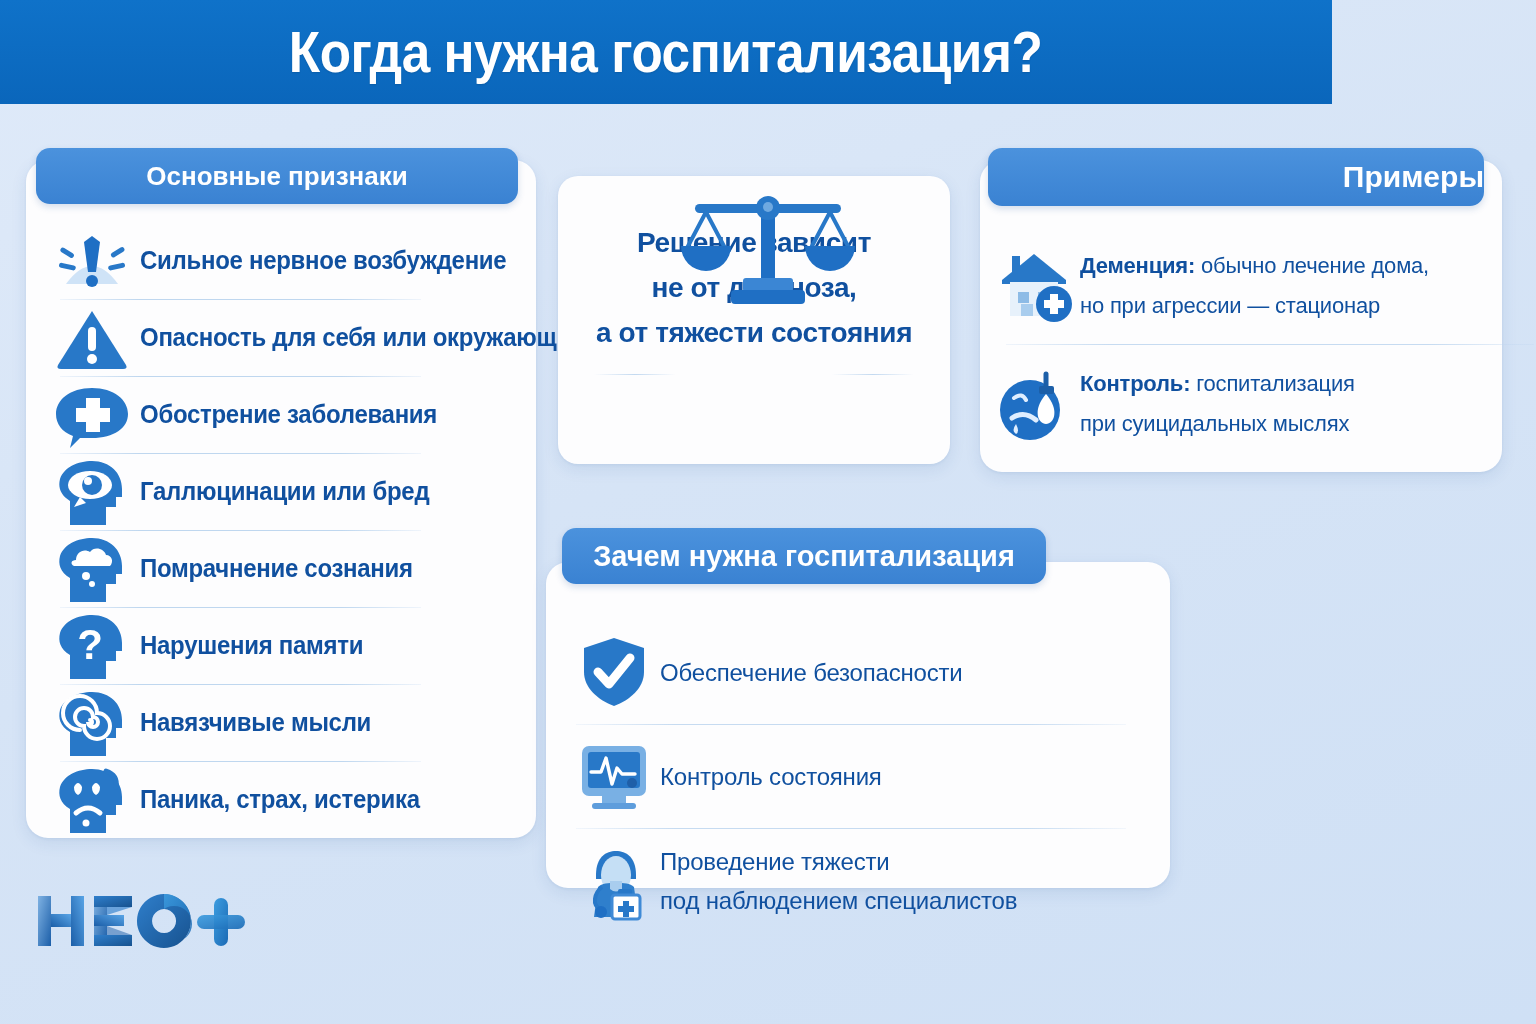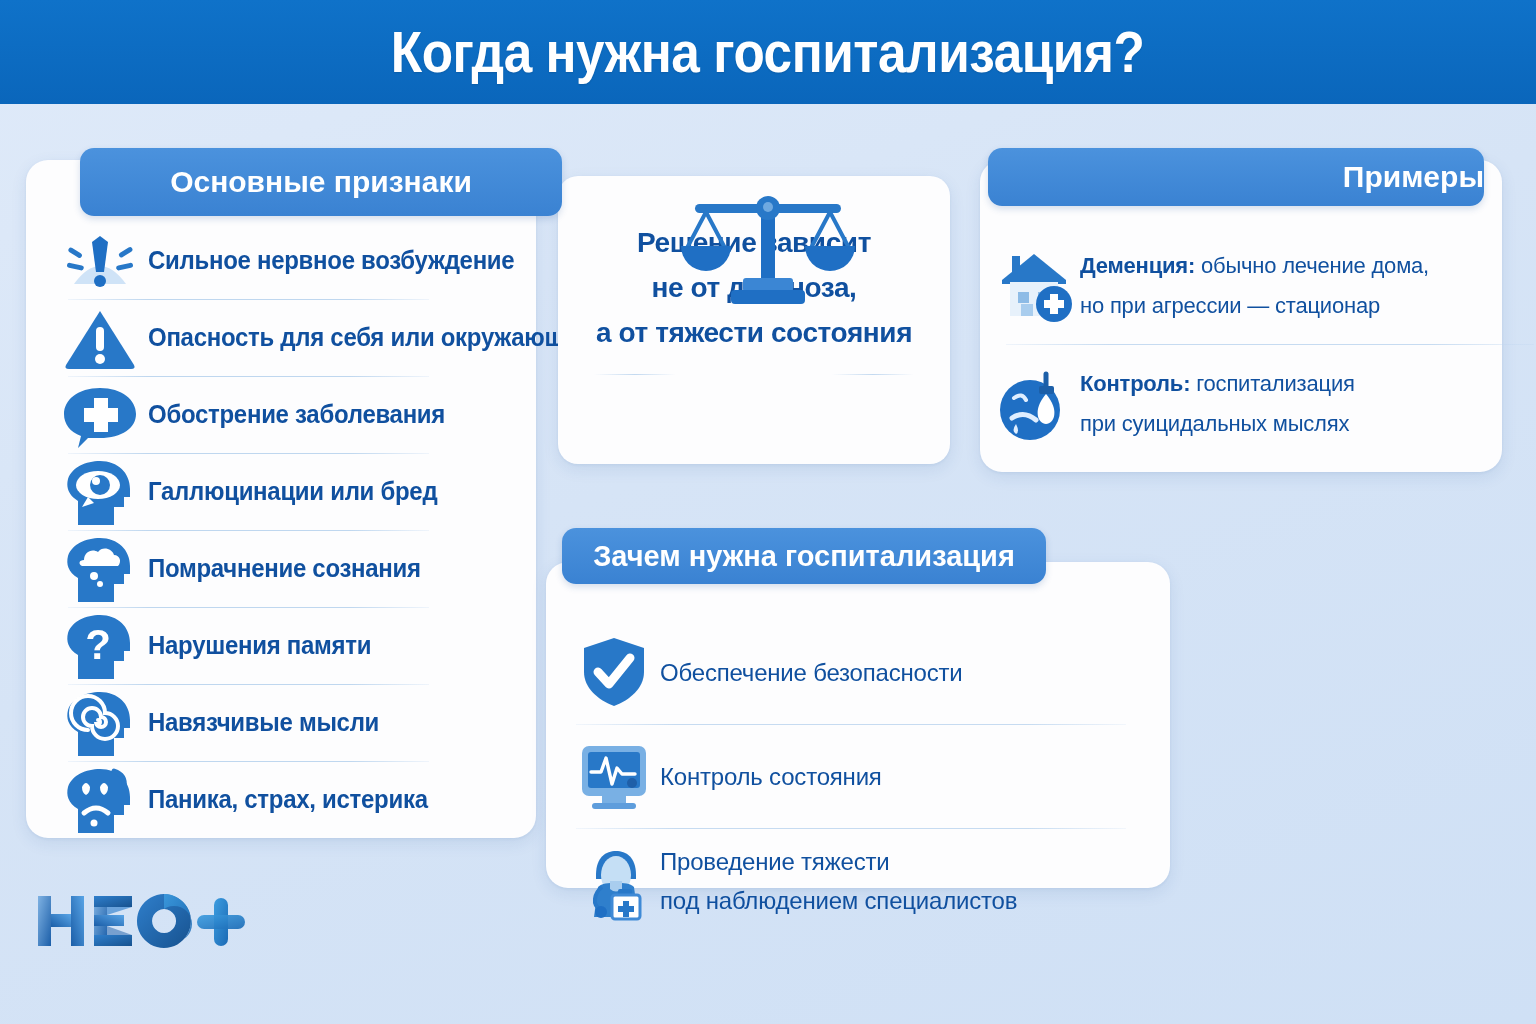--- a/index.html
+++ b/index.html
@@ -6,21 +6,21 @@
   html, body { width: 1536px; height: 1024px; }
   body {
     font-family: "Liberation Sans", sans-serif;
     background: linear-gradient(160deg, #dfeaf9 0%, #d6e4f6 45%, #cfe0f5 100%);
     position: relative;
     overflow: hidden;
   }
 
   
   .header-bar {
-    position: absolute; left: 0; top: 0; width: 1536px; height: 104px;
+    position: absolute; left: 0; top: 0; width: 1332px; height: 104px;
     background: linear-gradient(180deg, #0f72c9 0%, #0a66bb 100%);
     display: flex; align-items: center; justify-content: center;
   }
   .header-title {
     color: #ffffff;
     font-size: 57px;
     font-weight: bold;
     letter-spacing: -0.5px;
     font-family: "Liberation Sans", sans-serif;
     transform: scaleX(0.9);
@@ -40,22 +40,22 @@
     border-radius: 14px;
     display: flex; align-items: center; justify-content: center;
     color: #fff;
     font-weight: bold;
     box-shadow: 0 3px 7px rgba(30,80,150,.18);
     z-index: 5;
   }
 
   
   #left-card { left: 26px; top: 160px; width: 510px; height: 678px; }
-  #left-badge { left: 36px; top: 148px; width: 482px; height: 68px; font-size: 30px; margin-left: 44px; }
-  .sign-list { position: absolute; left: 8px; top: 62px; width: 417px; }
+  #left-badge { left: 36px; top: 148px; width: 482px; height: 56px; font-size: 26px; }
+  .sign-list { position: absolute; left: 0; top: 62px; width: 417px; }
   .sign-row {
     position: relative; height: 77px;
     display: flex; align-items: center;
     padding: 0 16px 0 18px;
   }
   .sign-row + .sign-row::before {
     content: ""; position: absolute; left: 34px; right: 22px; top: 0;
     height: 1px; background: linear-gradient(90deg, rgba(160,195,235,.15), #bfd7ef 22%, #bfd7ef 78%, rgba(160,195,235,.15));
   }
   .sign-icon { width: 96px; height: 70px; flex: 0 0 96px; position: relative; }

